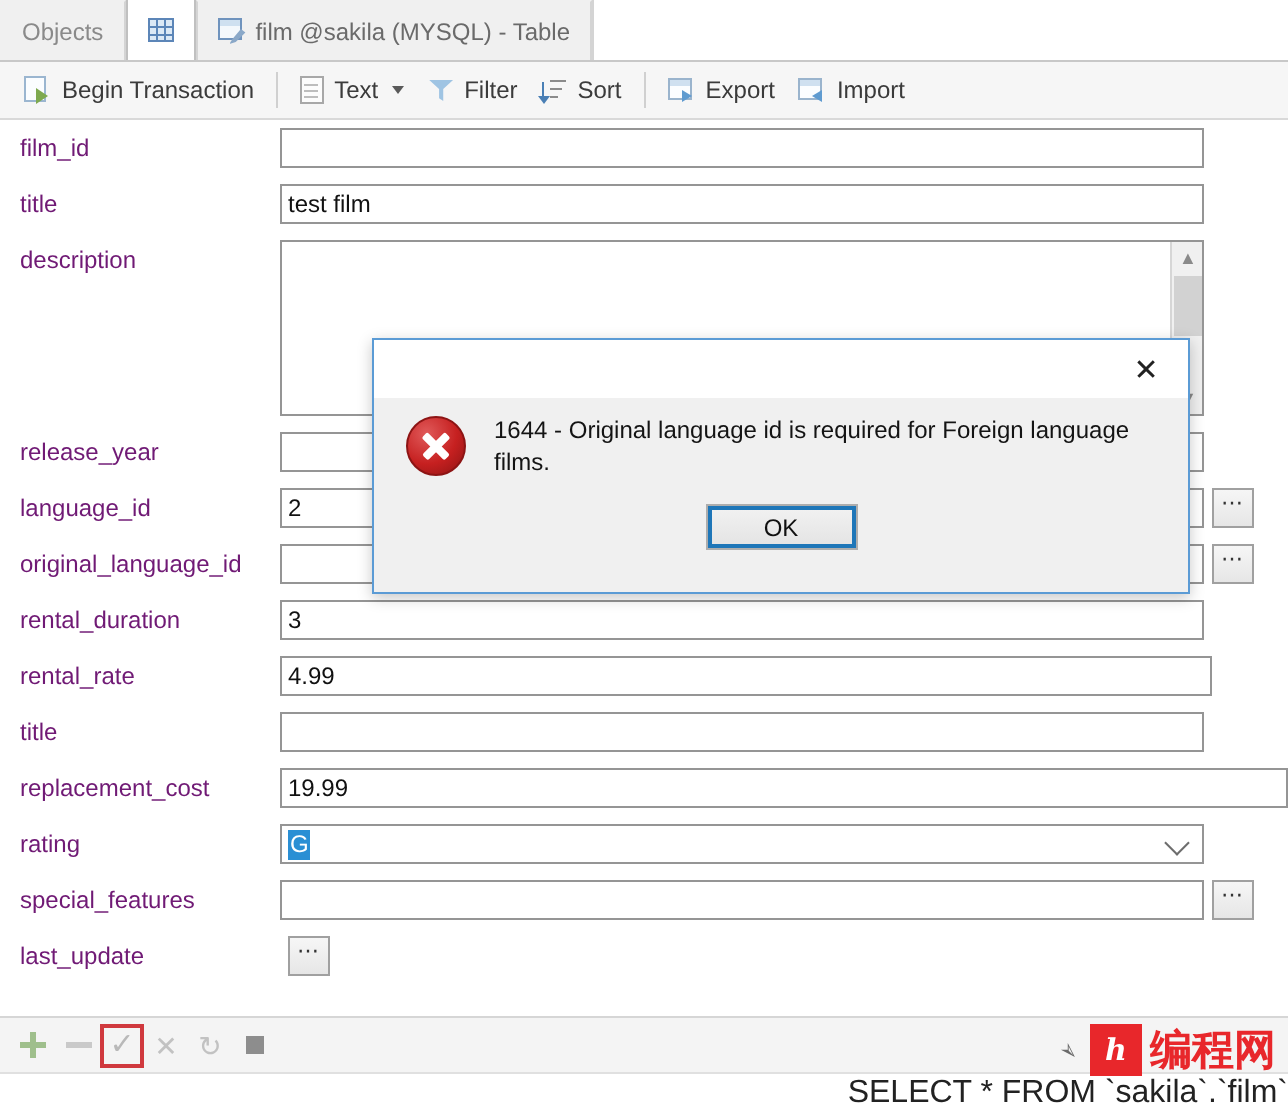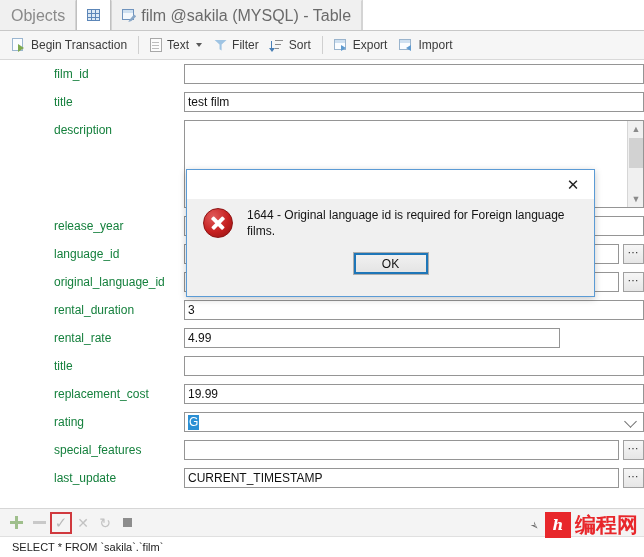--- a/index.html
+++ b/index.html
@@ -29,21 +29,21 @@
     align-items: flex-end;
     box-sizing: border-box;
   }
   .tab {
     height: 30px;
     display: flex;
     align-items: center;
     gap: 5px;
     padding: 0 10px;
     box-sizing: border-box;
-    font-size: 16px;
+    font-size: 12px;
     color: #4a4a4a;
     background: #f0f0f0;
     border: 1px solid transparent;
     border-bottom: none;
     white-space: nowrap;
     position: relative;
   }
   .tab.inactive-left {
     background: #f0f0f0;
     color: #8a8a8a;
@@ -204,24 +204,23 @@
     left: 0;
     width: 644px;
     display: flex;
     align-items: flex-start;
   }
   .lbl {
     width: 140px;
     padding-left: 10px;
     box-sizing: border-box;
     font-size: 12px;
-    color: #15803d;
+    color: #701a75;
     line-height: 20px;
     flex: none;
-    margin-left: 44px;
   }
   .inp {
     height: 20px;
     background: #ffffff;
     border: 1px solid #959595;
     box-sizing: border-box;
     font-size: 12px;
     color: #111;
     line-height: 18px;
     padding: 0 3px;
@@ -347,23 +346,24 @@
 
   .statusbar {
     position: absolute;
     left: 0; top: 536px;
     width: 644px; height: 21px;
     background: #ffffff;
     border-top: 1px solid #e0e0e0;
     box-sizing: border-box;
     display: flex;
     align-items: center;
-    padding-left: 12px;
-    font-size: 11px;
+    padding-left: 22px;
+    font-size: 16px;
     color: #222;
+    justify-content: flex-end;
   }
 
   
   .wm {
     position: absolute;
     right: 6px; top: 512px;
     display: flex;
     align-items: center;
     gap: 4px;
     z-index: 60;
@@ -583,21 +583,21 @@
     <div class="dots">⋯</div>
   </div>
 
   <div class="row" style="top:240px">
     <div class="lbl">rental_duration</div>
     <div class="inp" style="width:462px">3</div>
   </div>
 
   <div class="row" style="top:268px">
     <div class="lbl">rental_rate</div>
-    <div class="inp" style="width:376px">4.99</div>
+    <div class="inp" style="width:466px">4.99</div>
   </div>
 
   <div class="row" style="top:296px">
     <div class="lbl">title</div>
     <div class="inp" style="width:462px"></div>
   </div>
 
   <div class="row" style="top:324px">
     <div class="lbl">replacement_cost</div>
     <div class="inp" style="width:508px">19.99</div>
@@ -612,21 +612,20 @@
   </div>
 
   <div class="row" style="top:380px">
     <div class="lbl">special_features</div>
     <div class="inp" style="width:462px"></div>
     <div class="dots">⋯</div>
   </div>
 
   <div class="row" style="top:408px">
     <div class="lbl">last_update</div>
-    <div class="inp" style="width:462px">CURRENT_TIMESTAMP</div>
     <div class="dots">⋯</div>
   </div>
 
 </div>
 
 <div class="btmbar">
   <div class="bico">
       <span class="plus"></span>
     </div>
   <div class="bico">

